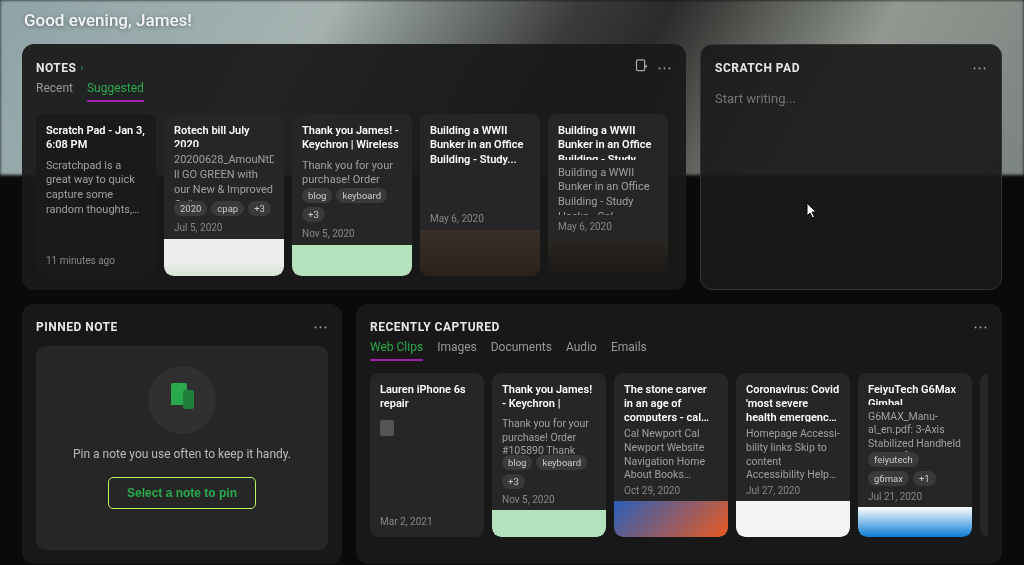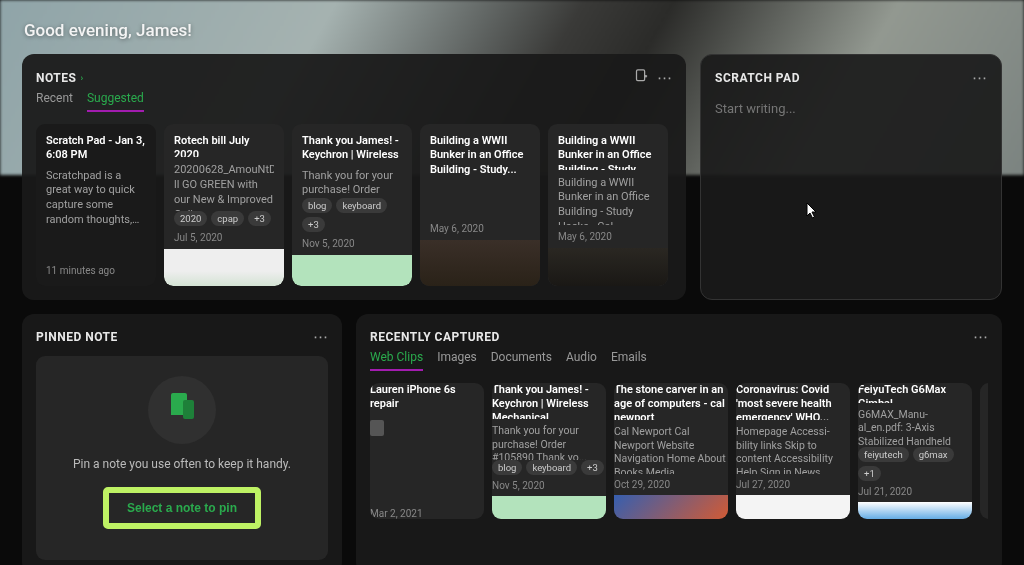--- a/index.html
+++ b/index.html
@@ -19,21 +19,21 @@
       background: linear-gradient(120deg, #8fa4a8 0%, #a5b2b0 30%, #3a3a38 52%, #2b2b29 60%, #929890 80%, #7b8380 100%);
       filter: blur(1.5px);
       z-index: 0;
     }
     .header {
       position: relative;
       z-index: 2;
       display: flex;
       justify-content: space-between;
       align-items: center;
-      padding: 20px 18px 14px 24px;
+      padding: 10px 18px 14px 24px;
     }
     .greeting {
       font-size: 17px;
       font-weight: 500;
       color: #f4f4f4;
       text-shadow: 0 1px 4px rgba(0,0,0,.4);
     }
     .header-right {
       display: flex;
       align-items: center;
@@ -217,41 +217,42 @@
       width:11px; height:19px; background:#1e8039; border-radius:2px;
     }
     .pin-text {
       font-size: 12px;
       color: #bbb;
       text-align: center;
       line-height: 1.4;
       margin-bottom: 14px;
     }
     .select-pin-btn {
-      border: 6px solid #bef264;
+      border: 1px solid #bef264;
       color: #2aaa4d;
       background: transparent;
       padding: 8px 18px;
       border-radius: 5px;
       font-size: 12px;
       font-weight: 600;
       cursor: pointer;
     }
     .recent-panel { flex: 1; min-width: 0; }
     .rcards-row {
       display: flex;
       gap: 8px;
       overflow: hidden;
     }
     .rcard {
       width: 114px;
       flex-shrink: 0;
       background: #262626;
       border-radius: 9px;
-      height: 136px;
+      padding: 10px;
+      height: 164px;
       display: flex;
       flex-direction: column;
       cursor: pointer;
       overflow: hidden;
     }
     .rcard-title {
       font-size: 11px;
       font-weight: 600;
       color: #fff;
       line-height: 1.25;

